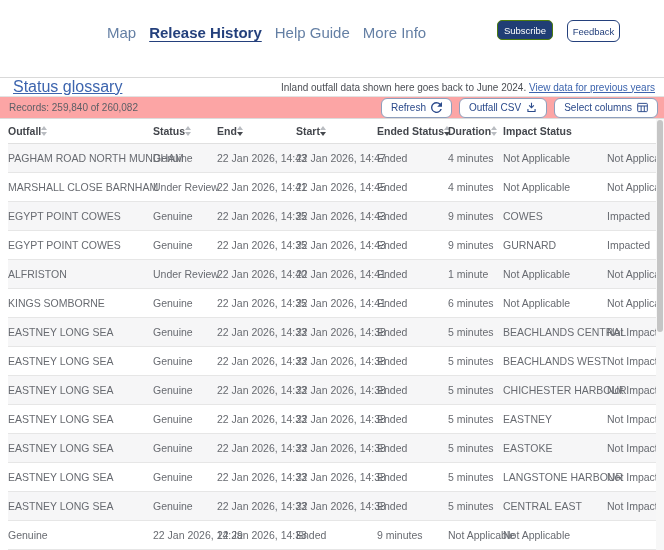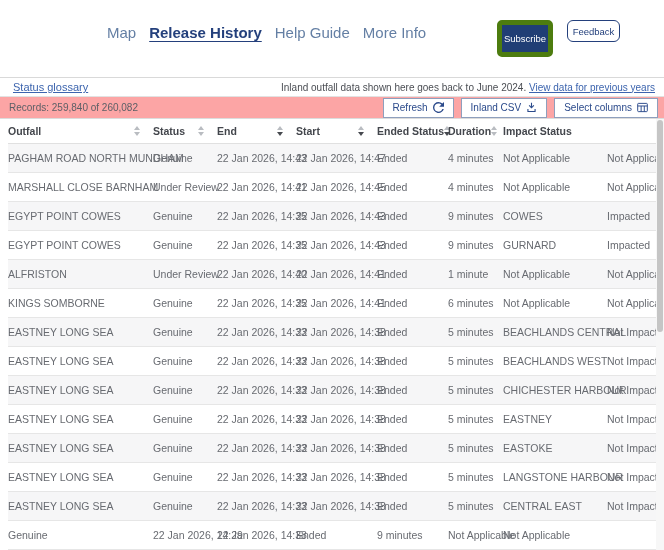--- a/index.html
+++ b/index.html
@@ -5,51 +5,51 @@
   * { margin:0; padding:0; box-sizing:border-box; }
   html,body { width:664px; height:550px; background:#ffffff; overflow:hidden;
     font-family:"Liberation Sans","DejaVu Sans",sans-serif; color:#686b71; }
   .page { position:relative; width:664px; height:550px; }
 
   
   .nav { position:relative; height:77px; background:#fff; }
   .nav-links { position:absolute; left:107px; top:24px; display:flex; gap:13px; align-items:center; }
   .nav-link { font-size:15px; color:#647fa4; text-decoration:none; cursor:pointer; white-space:nowrap; }
   .nav-link.active { color:#24407c; font-weight:bold; text-decoration:underline; text-underline-offset:3px; }
-  .btn-subscribe { position:absolute; left:497px; top:20px; width:56px; height:37px;
-    background:#203e75; color:#fff; border:5px solid #4d7c0f; border-radius:5px;
+  .btn-subscribe { position:absolute; left:497px; top:20px; width:56px; height:20px;
+    background:#203e75; color:#fff; border:1px solid #4d7c0f; border-radius:5px;
     font-size:9.5px; font-family:inherit; cursor:pointer; }
   .btn-feedback { position:absolute; left:567px; top:20px; width:53px; height:22px;
     background:#fff; color:#24407c; border:1.5px solid #24407c; border-radius:6px;
     font-size:9.5px; font-family:inherit; cursor:pointer; }
 
   
   .glossary-bar { position:relative; height:19px; border-top:1px solid #d9d9d9;
     background:#fff; display:flex; align-items:center; justify-content:space-between;
     padding:0 9px 0 13px; }
-  .link { color:#3c64ae; text-decoration:underline; font-size:11px; cursor:pointer; white-space:nowrap; }
+  .link { color:#3c64ae; text-decoration:underline; font-size:16px; cursor:pointer; white-space:nowrap; }
   .info-text { font-size:10px; color:#4b4e54; white-space:nowrap; }
   .info-text .link { font-size:10px; }
 
   
   .toolbar { position:relative; height:22px; background:#fca5a5; border-top:1px solid #e2e2e2;
     display:flex; align-items:center; justify-content:space-between; padding:0 6px 0 9px; }
   .records { font-size:10px; color:#5c5f66; white-space:nowrap; }
   .toolbar-buttons { display:flex; gap:7px; align-items:center; }
   .tbtn { display:flex; align-items:center; gap:5px; height:20px; padding:0 9px;
-    background:#fff; border:1px solid #8e9fbd; border-radius:0; color:#2b4a8b;
+    background:#fff; border:1px solid #8e9fbd; border-radius:6px; color:#2b4a8b;
     font-size:10px; font-family:inherit; cursor:pointer; white-space:nowrap; }
   .tbtn svg { width:11px; height:11px; flex:0 0 auto; }
 
   
   .table-area { position:relative; width:664px; height:432px; overflow:hidden; border-top:1px solid #dcdcdc; }
   .table-inner { width:707px; padding-left:8px; }
   .grid-row { display:grid; grid-template-columns:145px 64px 79px 81px 71px 55px 104px 100px; }
   .thead { height:25px; border-bottom:1px solid #e0e0e0; background:#fff; }
-  .hcell { display:flex; align-items:center; justify-content:space-between;
+  .hcell { display:flex; align-items:center; justify-content:flex-start;
     padding-right:13px; font-size:10.5px; font-weight:bold; color:#43464c; white-space:nowrap; overflow:visible; }
   .sort { display:inline-flex; flex-direction:column; gap:2px; cursor:pointer; }
   .car-up { width:0; height:0; border-left:3.5px solid transparent; border-right:3.5px solid transparent;
     border-bottom:4px solid #b9bcc1; }
   .car-dn { width:0; height:0; border-left:3.5px solid transparent; border-right:3.5px solid transparent;
     border-top:4px solid #b9bcc1; }
   .car-dn.dark { border-top-color:#46494f; }
   .trow { height:29px; border-bottom:1px solid #e6e6e6; background:#fff; }
   .trow.odd { background:#f6f6f7; }
   .tcell { font-size:10.5px; color:#686b71; line-height:28px; white-space:nowrap; overflow:visible; }
@@ -85,21 +85,21 @@
   <div class="toolbar">
     <span class="records">Records: 259,840 of 260,082</span>
     <div class="toolbar-buttons">
       <button class="tbtn">
         <span>Refresh</span>
         <svg viewBox="0 0 16 16" fill="#2b4a8b">
           <path d="M13.65 2.35A7.96 7.96 0 0 0 8 0a8 8 0 1 0 7.75 10h-2.08A6 6 0 1 1 8 2c1.66 0 3.14.69 4.22 1.78L9 7h7V0l-2.35 2.35z"></path>
         </svg>
       </button>
       <button class="tbtn">
-        <span>Inland CSV</span>
+        <span>Outfall CSV</span>
         <svg viewBox="0 0 16 16" fill="#2b4a8b">
           <path d="M7.2 1h1.6v5.4l2-2 1.2 1.2L8 9.6 4 5.6l1.2-1.2 2 2V1z"></path>
           <path d="M2 10h1.6v3h8.8v-3H14v4.6H2z"></path>
         </svg>
       </button>
       <button class="tbtn">
         <span>Select columns</span>
         <svg viewBox="0 0 16 16" fill="none" stroke="#2b4a8b" stroke-width="1.4">
           <rect x="1" y="2" width="14" height="12" rx="1.2"></rect>
           <line x1="1" y1="5.8" x2="15" y2="5.8"></line>

